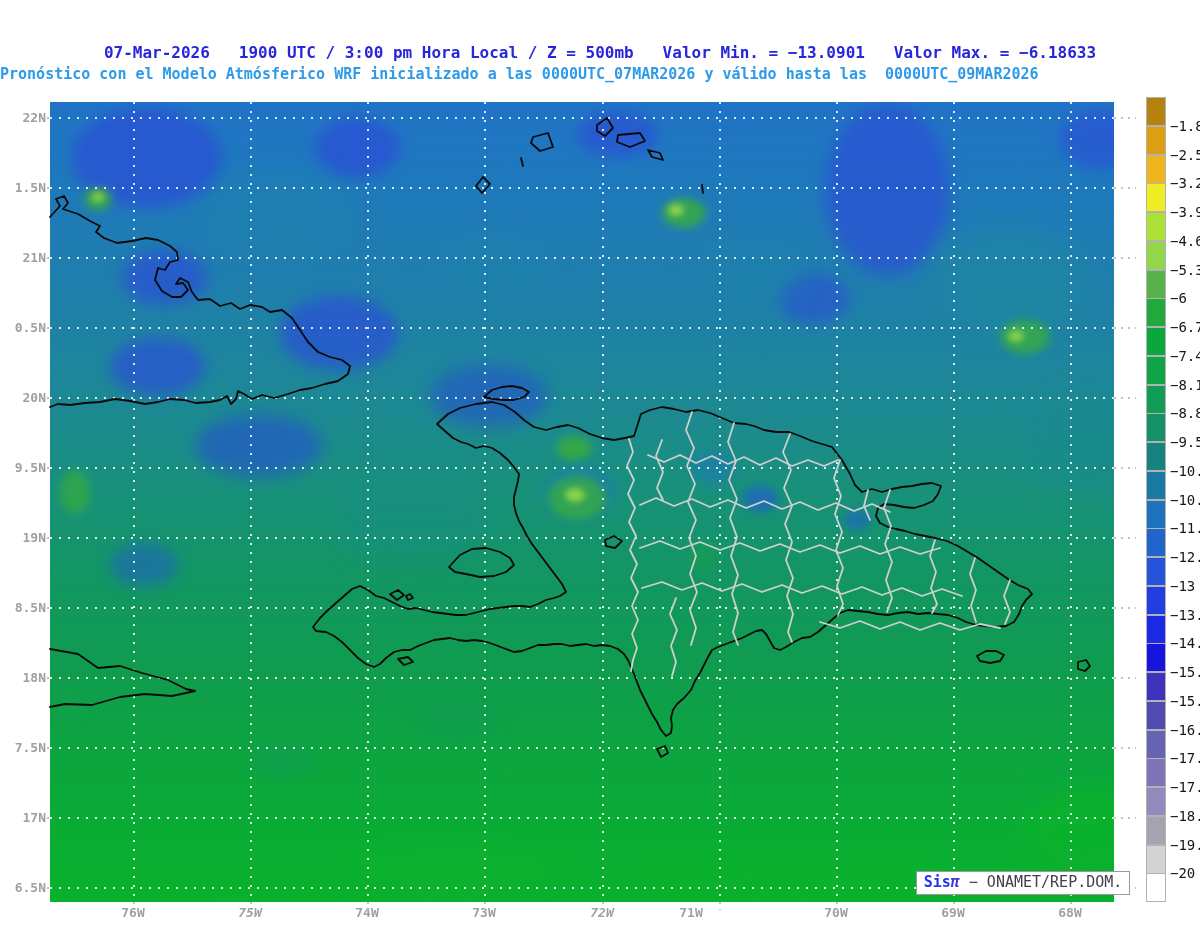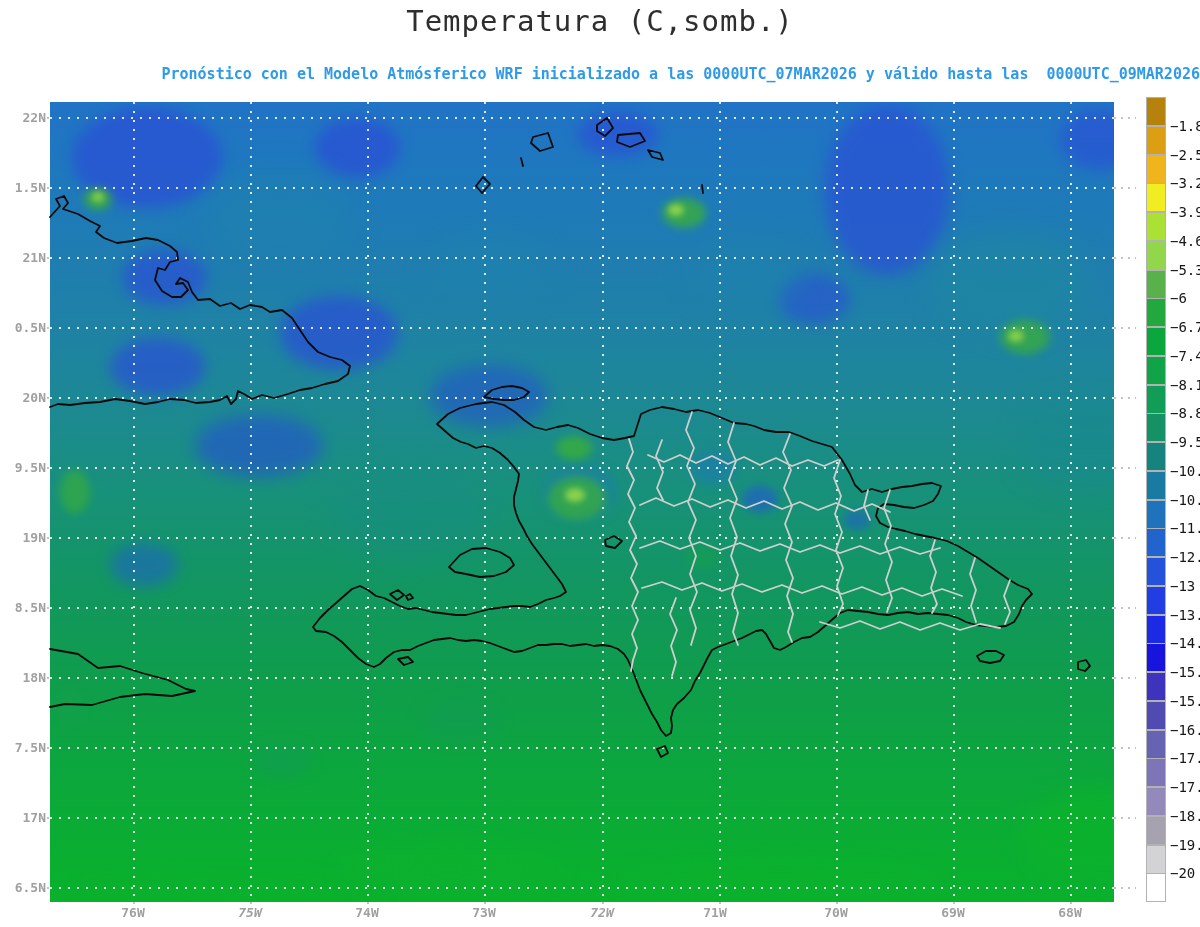--- a/index.html
+++ b/index.html
@@ -2,21 +2,21 @@
 <html><head>
 <meta charset="utf-8">
 <style>
   html,body{margin:0;padding:0;background:#ffffff;}
   #stage{position:relative;width:1200px;height:927px;background:#ffffff;overflow:hidden;
          font-family:"DejaVu Sans Mono","Liberation Mono",monospace;}
   .title{position:absolute;top:4px;left:0;width:1200px;text-align:center;
          font-size:29px;letter-spacing:1px;color:#2e2e2e;white-space:pre;}
   .sub1{position:absolute;top:43px;left:0;width:1200px;text-align:center;
         font-size:16px;font-weight:bold;color:#2626dd;white-space:pre;}
-  .sub2{position:absolute;top:65px;left:0;width:1200px;text-align:right;
+  .sub2{position:absolute;top:65px;left:0;width:1200px;text-align:left;
         font-size:15px;font-weight:bold;color:#2e9ae8;white-space:pre;}
   #map{position:absolute;left:50px;top:102px;width:1064px;height:800px;overflow:hidden;
        background:linear-gradient(180deg,
          #2173c6 0%, #1e78be 8%, #1f7db0 20%, #1e83a2 30%, #1c8a8f 40%,
          #18907c 48%, #14946a 56%, #11985a 64%, #0f9d4c 72%, #0ca53f 82%,
          #0aad33 92%, #09b12c 100%);}
   .blob{position:absolute;border-radius:50%;}
   .grid-v{position:absolute;width:2px;top:0;height:800px;
           background:repeating-linear-gradient(180deg,rgba(255,255,255,.85) 0 2px,rgba(255,255,255,0) 2px 9px);}
   .grid-h{position:absolute;height:2px;left:0;width:1064px;
@@ -38,21 +38,21 @@
   #credit .c-src{color:#41414b;}
   .cb-cell{position:absolute;left:1146px;width:18px;height:27px;border:1px solid #b2b2b2;}
   .cb-label{position:absolute;left:1170px;width:46px;font-size:14px;color:#161616;
             white-space:nowrap;overflow:hidden;}
 </style>
 </head>
 <body>
 
 <div id="stage">
 
-  <div class="title">Temperatura (C,somb.)</div>
+  <div class="sub1">07-Mar-2026   1900 UTC / 3:00 pm Hora Local / Z = 500mb   Valor Min. = −13.0901   Valor Max. = −6.18633</div>
   <div class="sub2">Pronóstico con el Modelo Atmósferico WRF inicializado a las 0000UTC_07MAR2026 y válido hasta las  0000UTC_09MAR2026</div>
 
   <div id="map">
     <div id="blobs">
         <div class="blob" style="left: 22px; top: 6px; width: 150px; height: 100px; background: rgb(42, 80, 214); opacity: 0.75; filter: blur(7px);"></div>
         <div class="blob" style="left: 265px; top: 16px; width: 85px; height: 60px; background: rgb(42, 80, 214); opacity: 0.75; filter: blur(7px);"></div>
         <div class="blob" style="left: 775px; top: 3px; width: 125px; height: 170px; background: rgb(42, 80, 214); opacity: 0.72; filter: blur(8px);"></div>
         <div class="blob" style="left: 528px; top: 10px; width: 80px; height: 45px; background: rgb(42, 80, 214); opacity: 0.7; filter: blur(7px);"></div>
         <div class="blob" style="left: 1010px; top: 8px; width: 80px; height: 60px; background: rgb(42, 80, 214); opacity: 0.65; filter: blur(7px);"></div>
         <div class="blob" style="left: 72px; top: 148px; width: 85px; height: 55px; background: rgb(42, 80, 214); opacity: 0.7; filter: blur(7px);"></div>
@@ -148,40 +148,41 @@
       <path d="M 840 460 L 834 478 841 496 835 514 842 532 836 550 843 568 837 586 843 604 838 615"></path>
       <path d="M 890 490 L 884 508 891 526 885 544 892 562 886 580 892 598 887 612"></path>
       <path d="M 935 540 L 930 556 936 572 931 588 937 604 932 613"></path>
       <path d="M 975 558 L 970 574 976 590 971 606 976 622"></path>
       <path d="M 1010 580 L 1004 596 1010 612 1005 624"></path>
       <path d="M 676 598 L 670 614 677 630 671 646 676 662 672 676"></path>
       <path d="M 868 490 L 864 506 870 520"></path>
     </g>
   </svg>
 
+  <div id="credit"><span class="c-sis">Sis</span><span class="c-pi">π</span><span class="c-src"> − ONAMET/REP.DOM.</span></div>
 
   <div id="axis-labels">
       <div class="lat-label" style="top: 110px;">22N</div>
       <div class="lat-label" style="top: 180px;">1.5N</div>
       <div class="lat-label" style="top: 250px;">21N</div>
       <div class="lat-label" style="top: 320px;">0.5N</div>
       <div class="lat-label" style="top: 390px;">20N</div>
       <div class="lat-label" style="top: 460px;">9.5N</div>
       <div class="lat-label" style="top: 530px;">19N</div>
       <div class="lat-label" style="top: 600px;">8.5N</div>
       <div class="lat-label" style="top: 670px;">18N</div>
       <div class="lat-label" style="top: 740px;">7.5N</div>
       <div class="lat-label" style="top: 810px;">17N</div>
       <div class="lat-label" style="top: 880px;">6.5N</div>
       <div class="lon-label" style="left: 101px;">76W</div>
       <div class="lon-label" style="left: 218px; font-style: italic;">75W</div>
       <div class="lon-label" style="left: 335px;">74W</div>
       <div class="lon-label" style="left: 452px;">73W</div>
       <div class="lon-label" style="left: 570px; font-style: italic;">72W</div>
-      <div class="lon-label" style="left: 683px;">71W</div>
+      <div class="lon-label" style="left: 659px;">71W</div>
       <div class="lon-label" style="left: 804px;">70W</div>
       <div class="lon-label" style="left: 921px;">69W</div>
       <div class="lon-label" style="left: 1038px;">68W</div>
     </div>
   <div id="ticks">
       <div class="tick-h" style="left: 40px; width: 10px; top: 117px;"></div>
       <div class="tick-h" style="left: 1114px; width: 22px; top: 117px;"></div>
       <div class="tick-h" style="left: 40px; width: 10px; top: 187px;"></div>
       <div class="tick-h" style="left: 1114px; width: 22px; top: 187px;"></div>
       <div class="tick-h" style="left: 40px; width: 10px; top: 257px;"></div>

